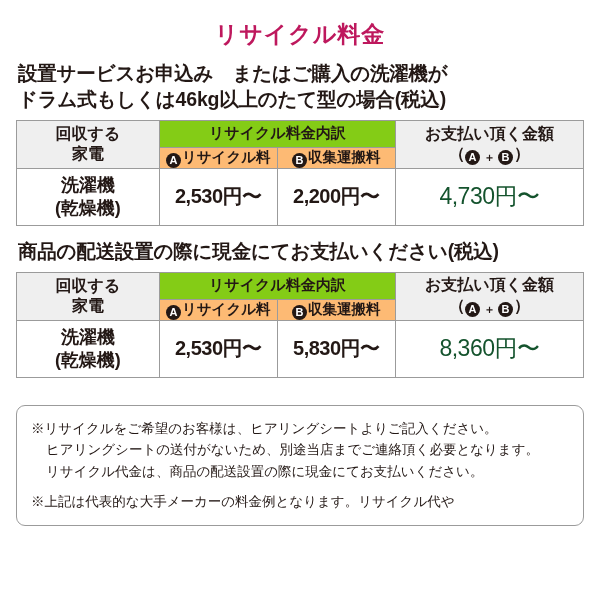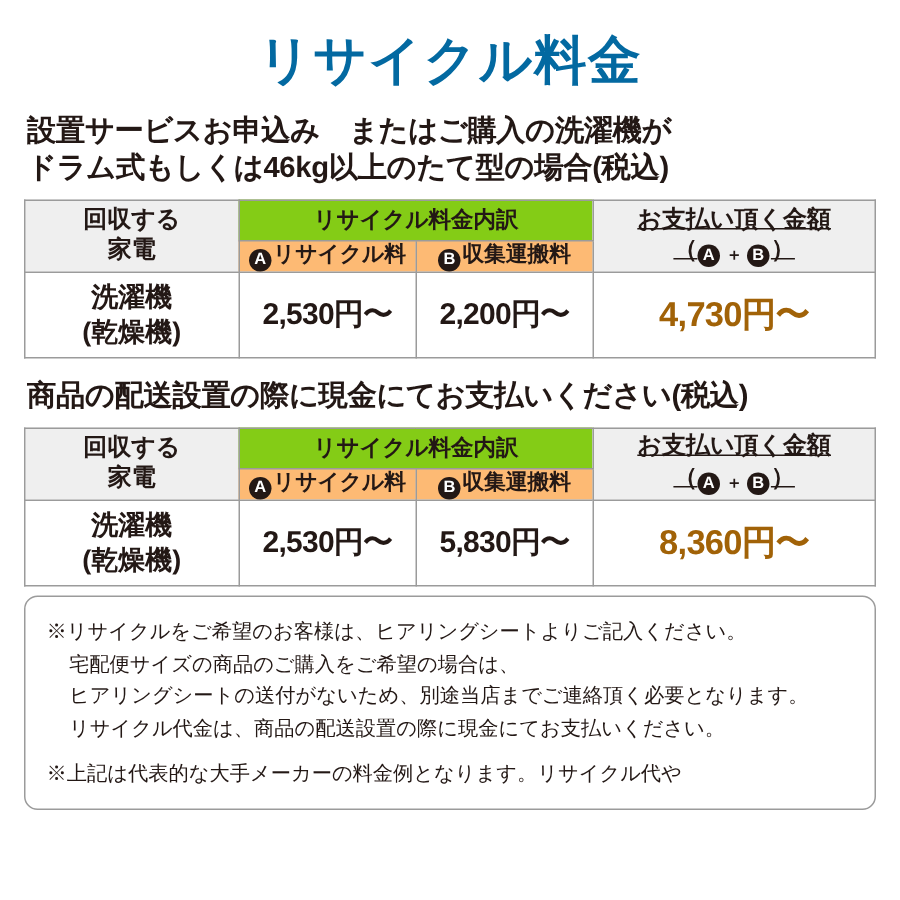--- a/index.html
+++ b/index.html
@@ -16,22 +16,22 @@
   }
   .page {
     position: relative;
     width: 600px;
     height: 600px;
     box-sizing: border-box;
     padding: 14px 16px 10px 16px;
   }
   .main-title {
     text-align: center;
-    color: #0369a1;
-    font-size: 35px;
+    color: #be185d;
+    font-size: 23px;
     font-weight: bold;
     letter-spacing: 1px;
     line-height: 1.1;
     margin: 8px 0 14px 0;
   }
   .section-heading {
     font-size: 19.5px;
     font-weight: bold;
     line-height: 1.32;
     letter-spacing: -0.2px;
@@ -66,57 +66,57 @@
   }
   .hdr-breakdown {
     background: #84cc16;
     font-size: 15px;
     font-weight: bold;
     height: 26px;
   }
   .col-kaden { width: 25%; }
   .col-a { width: 21%; }
   .col-b { width: 21%; }
-  .col-total { width: 33%; text-decoration: underline; }
+  .col-total { width: 33%; }
   .cell-item {
     font-size: 18px;
     font-weight: bold;
     line-height: 1.26;
     height: 56px;
   }
   .cell-amount {
     font-size: 20px;
     font-weight: bold;
     letter-spacing: -0.5px;
   }
   .cell-total {
     font-size: 23px;
-    font-weight: bold;
-    color: #a16207;
+    font-weight: normal;
+    color: #14532d;
     letter-spacing: -0.5px;
   }
   .circ {
     display: inline-block;
     width: 15px;
     height: 15px;
     line-height: 15px;
     border-radius: 50%;
     background: #231815;
     color: #ffffff;
     font-size: 11px;
     font-weight: bold;
     text-align: center;
     vertical-align: -2px;
     margin-right: 1px;
   }
   .circ.plus {
     margin: 0 1px;
   }
   .notes {
-    margin-top: 6px;
+    margin-top: 27px;
     border: 1.5px solid #9b9b9b;
     border-radius: 9px;
     padding: 12px 12px 12px 14px;
     font-size: 13.5px;
     line-height: 1.62;
   }
   .note-block {
     margin-bottom: 8px;
   }
   .note-block:last-child { margin-bottom: 0; }
@@ -209,21 +209,20 @@
       <td class="cell-amount">2,530円〜</td>
       <td class="cell-amount">5,830円〜</td>
       <td class="cell-total">8,360円〜</td>
     </tr>
   </tbody>
     </table>
 
   <div class="notes">
     <div class="note-block">
       <div class="note-line">※リサイクルをご希望のお客様は、ヒアリングシートよりご記入ください。</div>
-      <div class="note-line note-indent">宅配便サイズの商品のご購入をご希望の場合は、</div>
       <div class="note-line note-indent">ヒアリングシートの送付がないため、別途当店までご連絡頂く必要となります。</div>
       <div class="note-line note-indent">リサイクル代金は、商品の配送設置の際に現金にてお支払いください。</div>
     </div>
     <div class="note-block">
       <div class="note-line">※上記は代表的な大手メーカーの料金例となります。リサイクル代や</div>
     </div>
   </div>
 
 </div>
 

